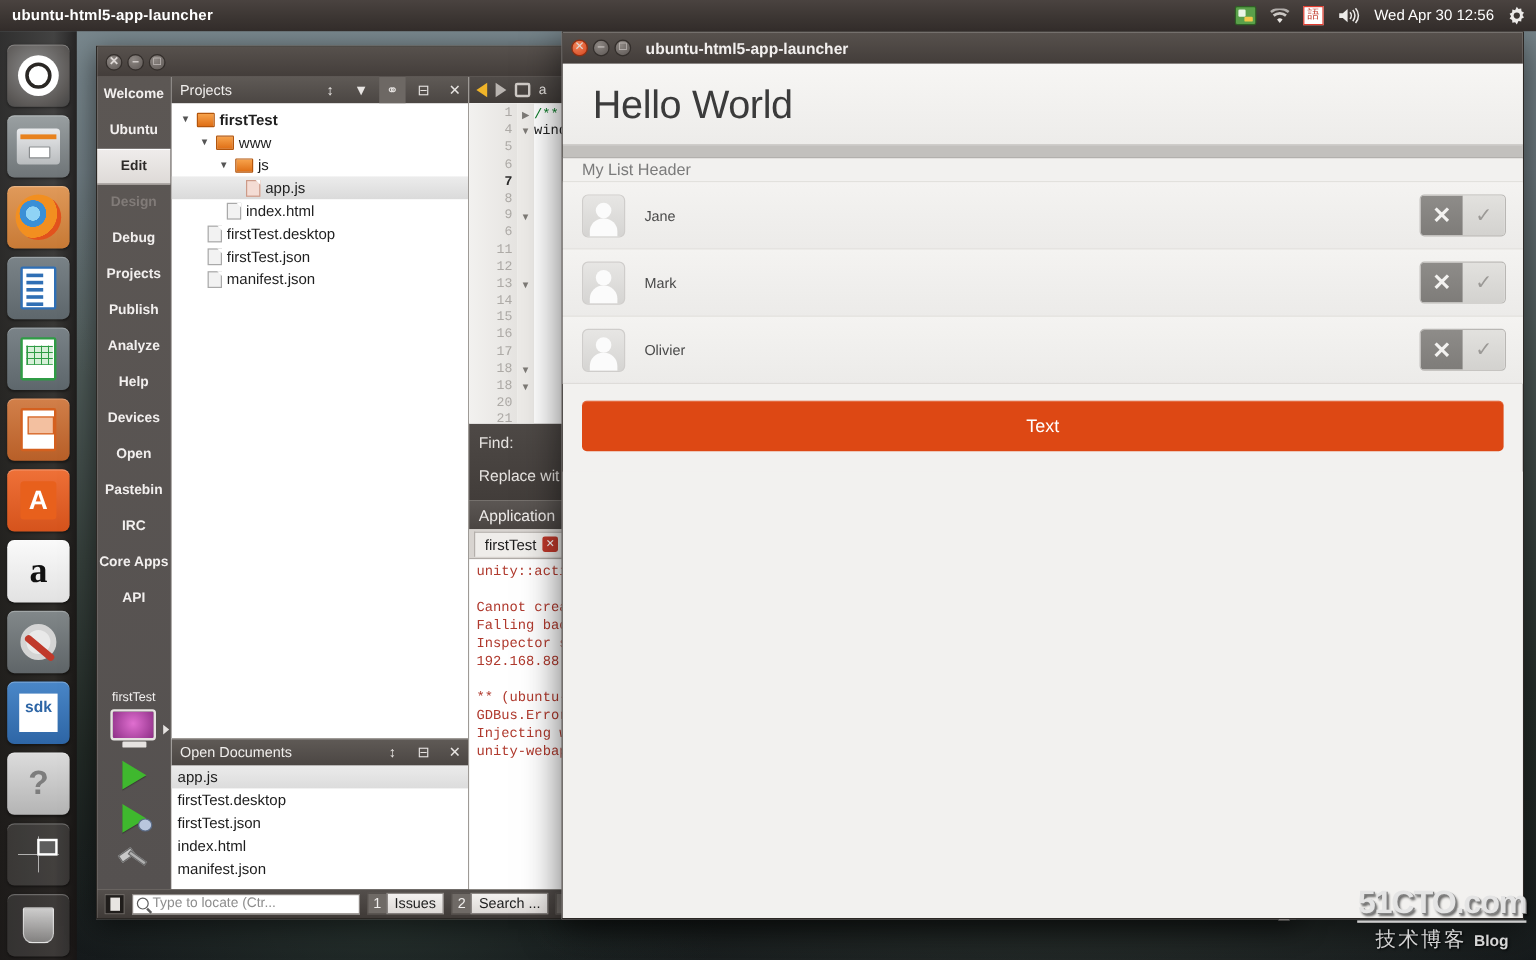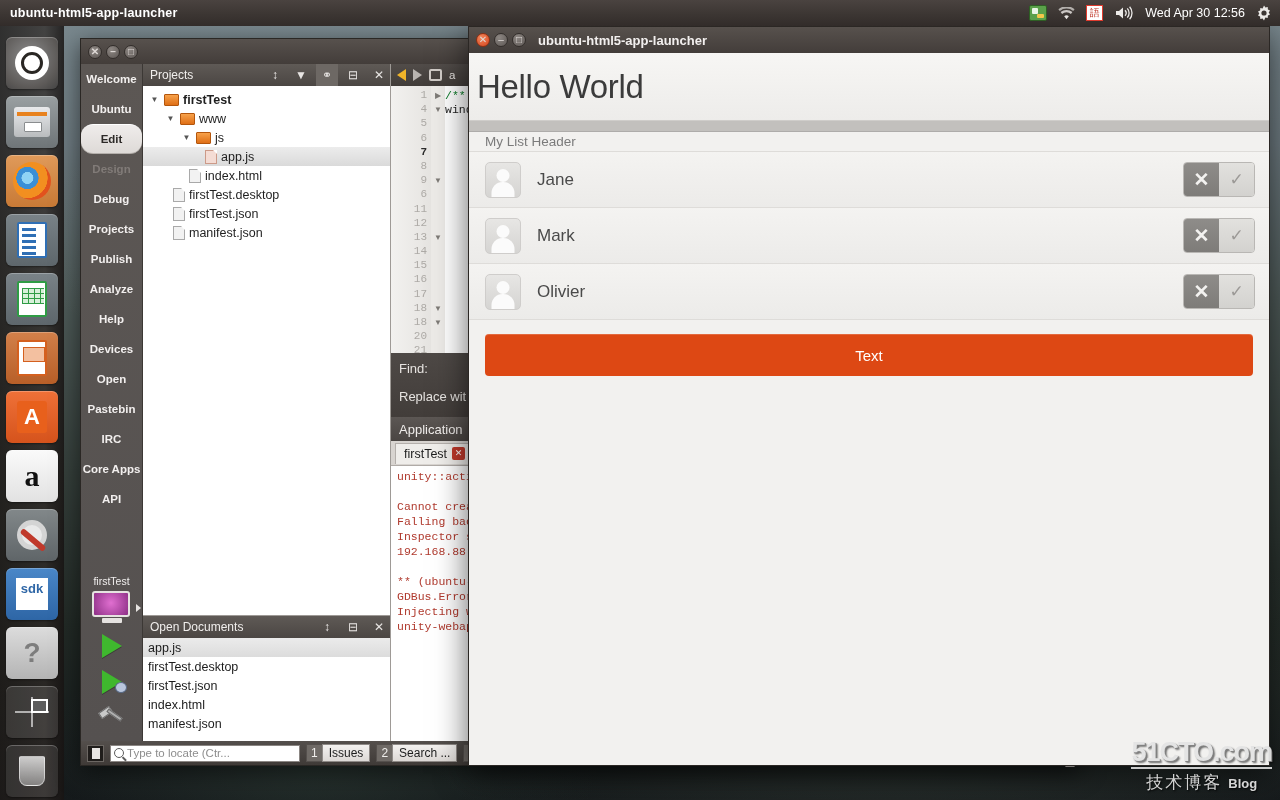--- a/index.html
+++ b/index.html
@@ -121,21 +121,21 @@
   .qtc-title .t{ position:absolute; left:0; right:0; text-align:center; pointer-events:none;
      font-size:13px; color:#ece9e6;}
   .qtc-body{ flex:1; display:flex; min-height:0; }
 
   
   .modebar{ width:62px; background:linear-gradient(180deg,#5c5754,#555150); display:flex; flex-direction:column;
             border-right:1px solid #3c3835; flex:0 0 auto; }
   .mode{ height:30px; display:flex;align-items:center;justify-content:center;
          color:#f2efee; font-size:11.5px; font-weight:bold; cursor:default;}
   .mode.active{ background:linear-gradient(180deg,#efeceb,#dedad7); color:#2d2a28;
-     border-top:1px solid #fff; border-bottom:1px solid #b4afab;border-radius:12px;}
+     border-top:1px solid #fff; border-bottom:1px solid #b4afab;}
   .mode.disabled{ color:#817b78; }
   .mode-spacer{flex:1;}
   .run-area{ padding-bottom:8px; display:flex;flex-direction:column;align-items:center;gap:2px;}
   .kitlabel{font-size:10.5px;color:#f0eeed;margin-bottom:2px;}
   .kiticon{width:40px;height:34px;position:relative;}
   .kiticon .scr{width:38px;height:26px;border-radius:3px;border:2px solid #e6e3e1;
      background:radial-gradient(circle at 50% 45%, #e06fd0, #8d2f86);}
   .kiticon .base{width:20px;height:5px;background:#e6e3e1;margin:1px auto 0;border-radius:1px;}
   .kiticon .arr{position:absolute;right:-9px;top:13px;border-top:4px solid transparent;border-bottom:4px solid transparent;border-left:5px solid #e6e3e1;}
   .runbtn{width:34px;height:30px;display:flex;align-items:center;justify-content:center;position:relative;margin-top:4px;}
@@ -229,35 +229,35 @@
   .appwin{
     position:absolute; left:468px; top:26px; width:802px; height:740px; z-index:50;
     background:#f2f1ef; box-shadow:0 8px 30px rgba(0,0,0,.6);
     display:flex; flex-direction:column; border:1px solid #2b2724;
   }
   .appwin-title{ height:26px; background:linear-gradient(180deg,#57514d,#433d3a); display:flex;align-items:center;
      position:relative; flex:0 0 auto;}
   .appwin-title .wb.close{ background:radial-gradient(circle at 35% 30%, #f2855a, #d5461f); border-color:#8e2f12;}
   .appwin-title .t{ margin-left:12px; color:#f2efee; font-size:13px; font-weight:bold;}
   .app-header{ height:68px; background:linear-gradient(180deg,#f7f6f4,#edecea); border-bottom:1px solid #cfcdca;
-     display:flex; align-items:center; padding-left:8px; flex:0 0 auto;text-align:center;}
+     display:flex; align-items:center; padding-left:25px; flex:0 0 auto;text-align:center;}
   .app-header h1{ font-size:33px; font-weight:normal; color:#3b3b3b; letter-spacing:-.3px;}
   .app-sep{ height:11px; background:#c2c0bd; border-bottom:1px solid #aeacaa; flex:0 0 auto;}
   .list-header{ height:20px; display:flex;align-items:center;padding-left:16px; color:#7b7b7b; font-size:13.5px;
      background:#f2f1ef; border-bottom:1px solid #dedcd9; flex:0 0 auto;}
   .list{ background:#f2f1ef; flex:0 0 auto;}
   .litem{ height:56px; display:flex; align-items:center; padding:0 14px 0 16px; border-bottom:1px solid #dedcd9;
      background:linear-gradient(180deg,#f4f3f1,#ecebe9);}
   .avatar{ width:36px;height:36px;border-radius:5px;background:linear-gradient(180deg,#e7e6e4,#d5d4d2);
      border:1px solid #cfcdcb; position:relative; overflow:hidden; flex:0 0 auto;}
   .avatar .head{position:absolute;left:50%;top:6px;transform:translateX(-50%);width:13px;height:13px;border-radius:50%;
      background:#fbfbfb;}
   .avatar .body{position:absolute;left:50%;bottom:0;transform:translateX(-50%);width:23px;height:15px;
      border-radius:11px 11px 0 0;background:#fbfbfb;}
-  .lname{ margin-left:16px; font-size:17px; color:#4a4a4a; flex:1;}
+  .lname{ margin-left:16px; font-size:12px; color:#4a4a4a; flex:1;}
   .toggle{ display:flex; width:72px; height:35px; border-radius:4px; overflow:hidden; border:1px solid #b9b7b4; flex:0 0 auto;}
   .tg-x{ flex:1; background:linear-gradient(180deg,#8e8c89,#7e7c79); display:flex;align-items:center;justify-content:center;
      color:#f3f2f0; font-size:19px; font-weight:bold;}
   .tg-v{ flex:1; background:linear-gradient(180deg,#e2e1de,#d3d2cf); display:flex;align-items:center;justify-content:center;
      color:#9b9996; font-size:17px;}
   .actions{ padding:14px 16px 0; flex:0 0 auto;}
   .obtn{ height:42px; background:#dd4814; border-radius:4px; color:#fff; font-size:15px;
      display:flex;align-items:center;justify-content:center; margin-bottom:17px; gap:8px;
      box-shadow:inset 0 1px 0 rgba(255,255,255,.18);}
   .phone{ font-size:17px; }

